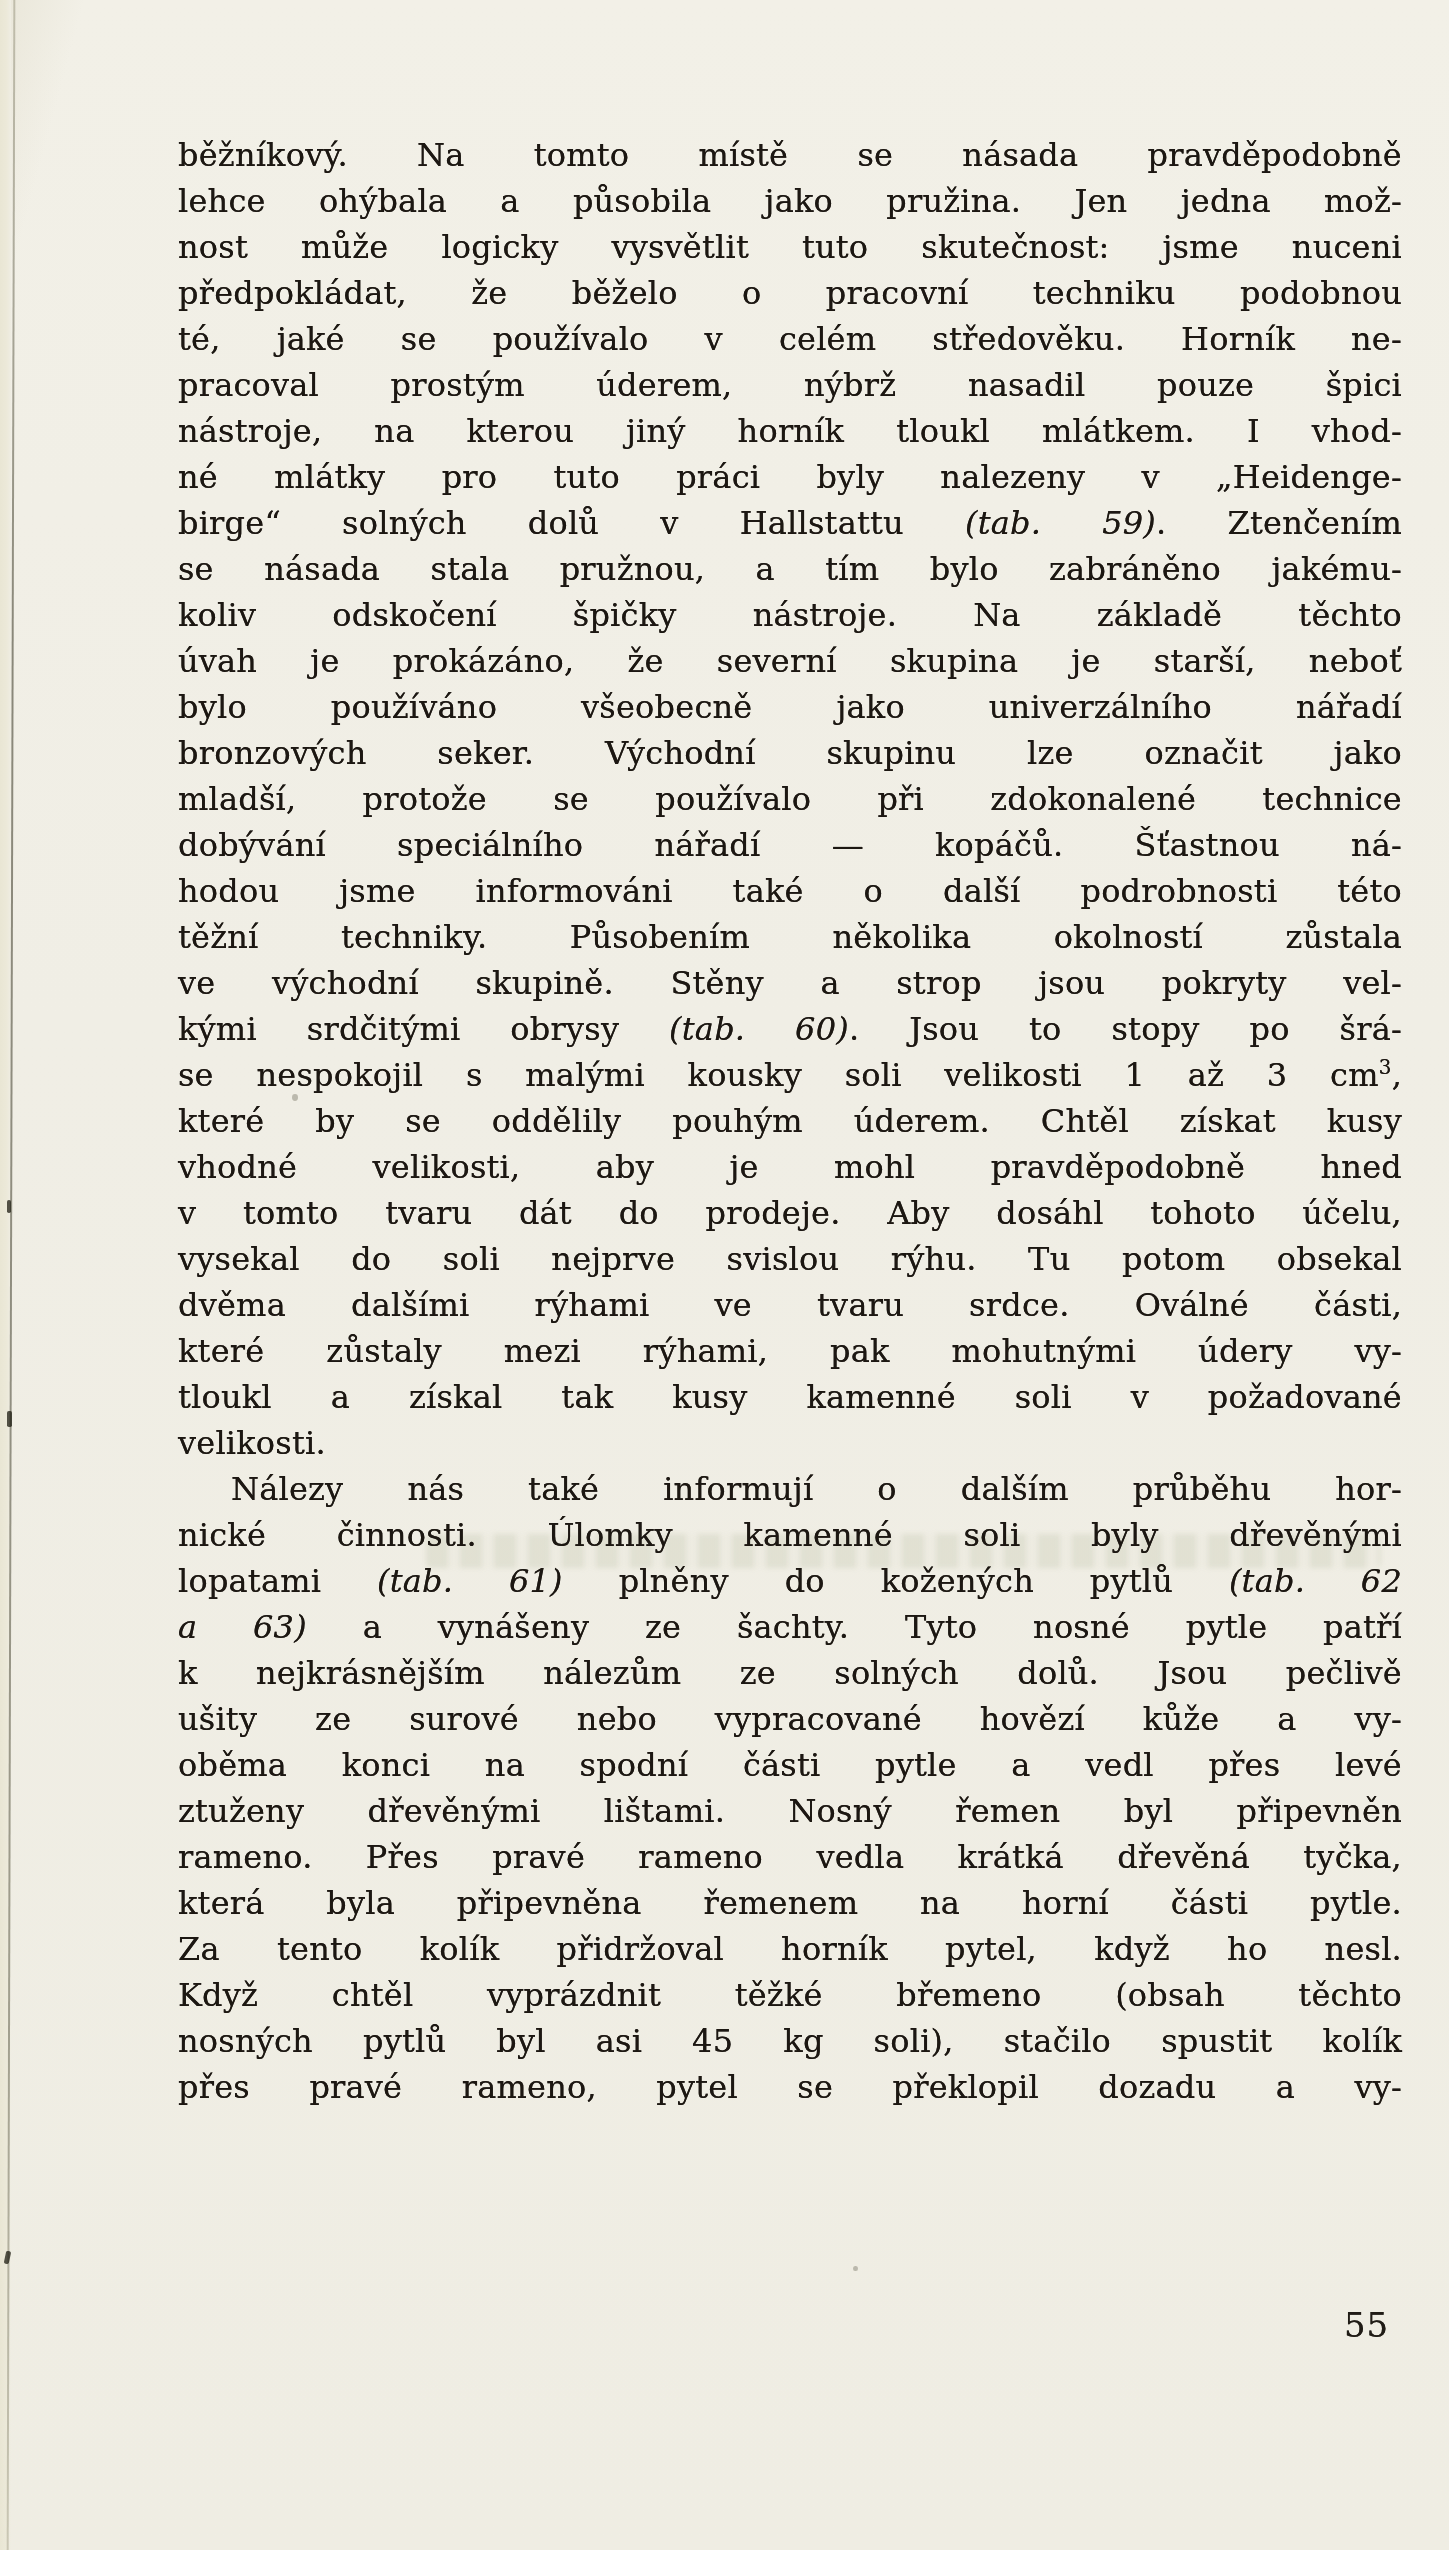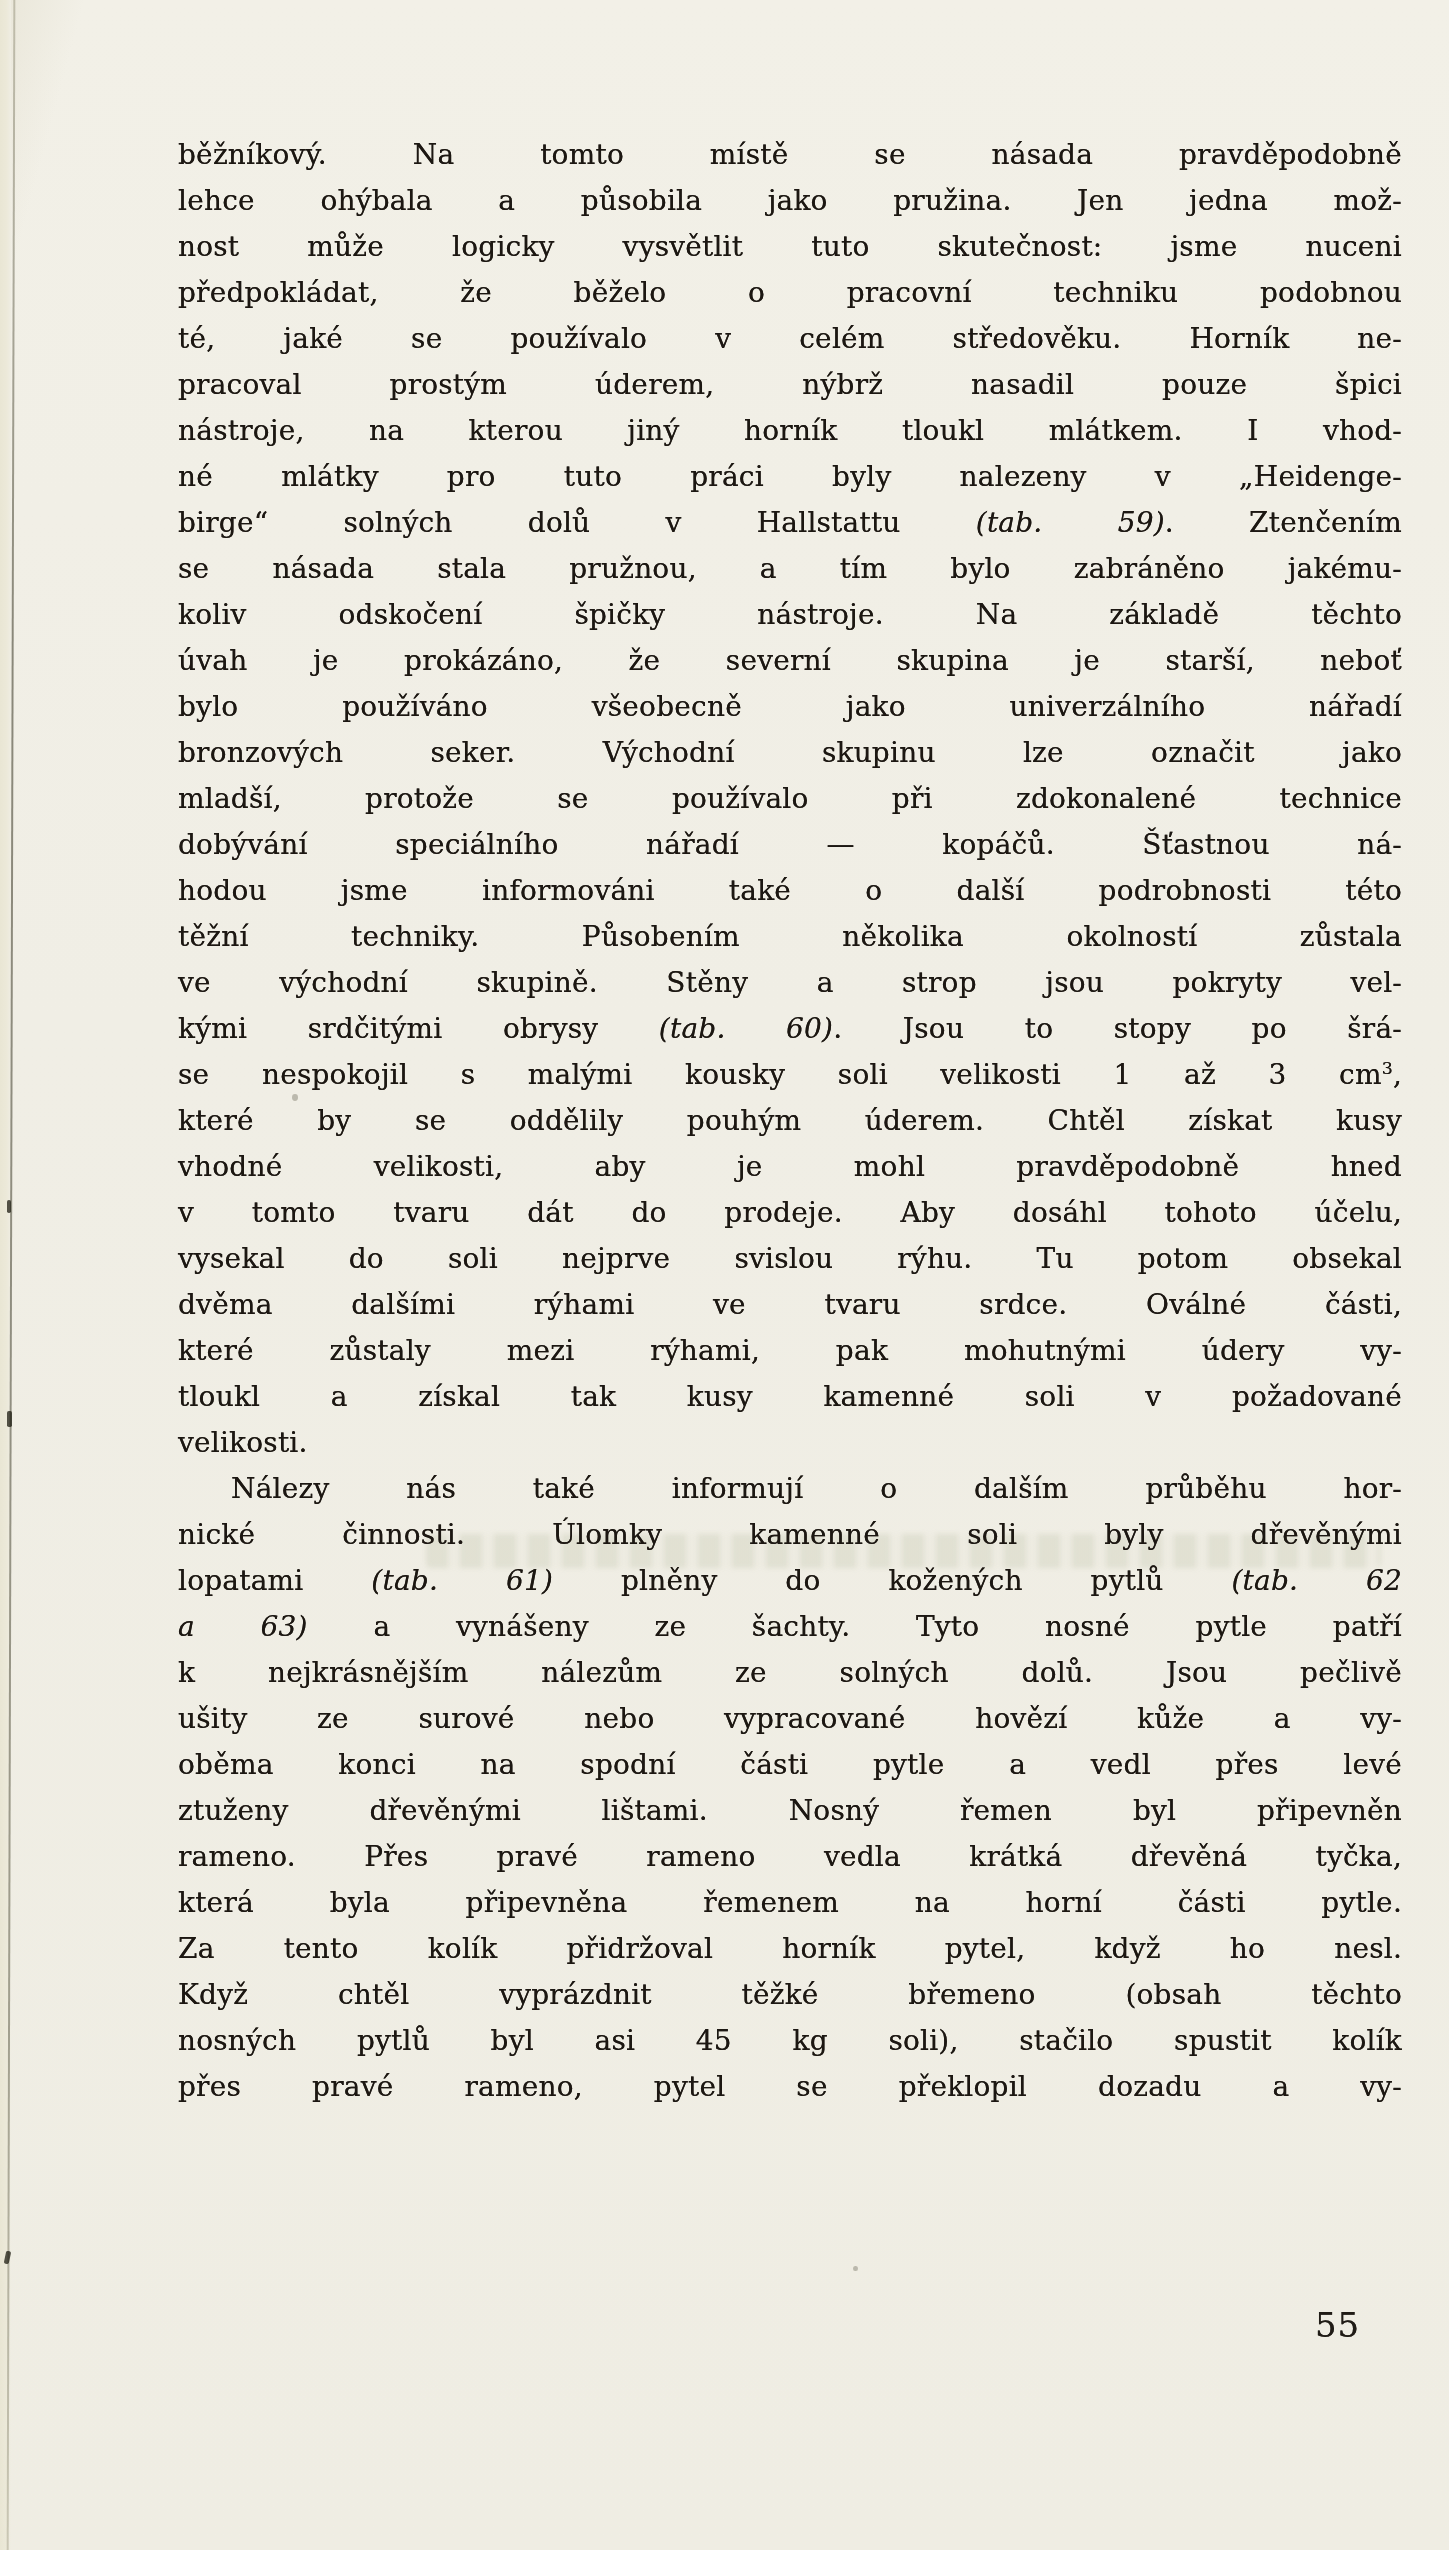--- a/index.html
+++ b/index.html
@@ -64,39 +64,39 @@
       rgba(128,138,92,0.02) 22px, rgba(128,138,92,0.02) 34px);
     filter: blur(2.7px);
     border-radius: 5.4px;
   }
   
   .textblock {
     position: absolute;
     left: 178px; top: 132px;
     width: 1224px;
     color: #1c1712;
-    font-size: 28px;
+    font-size: 32px;
     line-height: 46px;
     letter-spacing: 0.2px;
     text-shadow: 0 0 0.5px rgba(28,23,18,0.85);
   }
   .line {
     height: 46px;
     text-align: justify;
     text-align-last: justify;
   }
   .line.left { text-align-last: left; }
   .line.indent { text-indent: 53px; }
   .it  { font-style: italic; margin-top: 30px; }
   .sup { font-size: 0.62em; vertical-align: super; line-height: 0; }
   .pagenum {
     position: absolute;
     left: 1315px; top: 2305px;
     width: 74px;
-    text-align: left;
+    text-align: right;
     color: #201c16;
     font-size: 34px;
     letter-spacing: 0.9px;
     text-shadow: 0 0 0.5px rgba(28,23,18,0.8);
   }
 </style>
 </head>
 <body>
 
 <div class="page">

